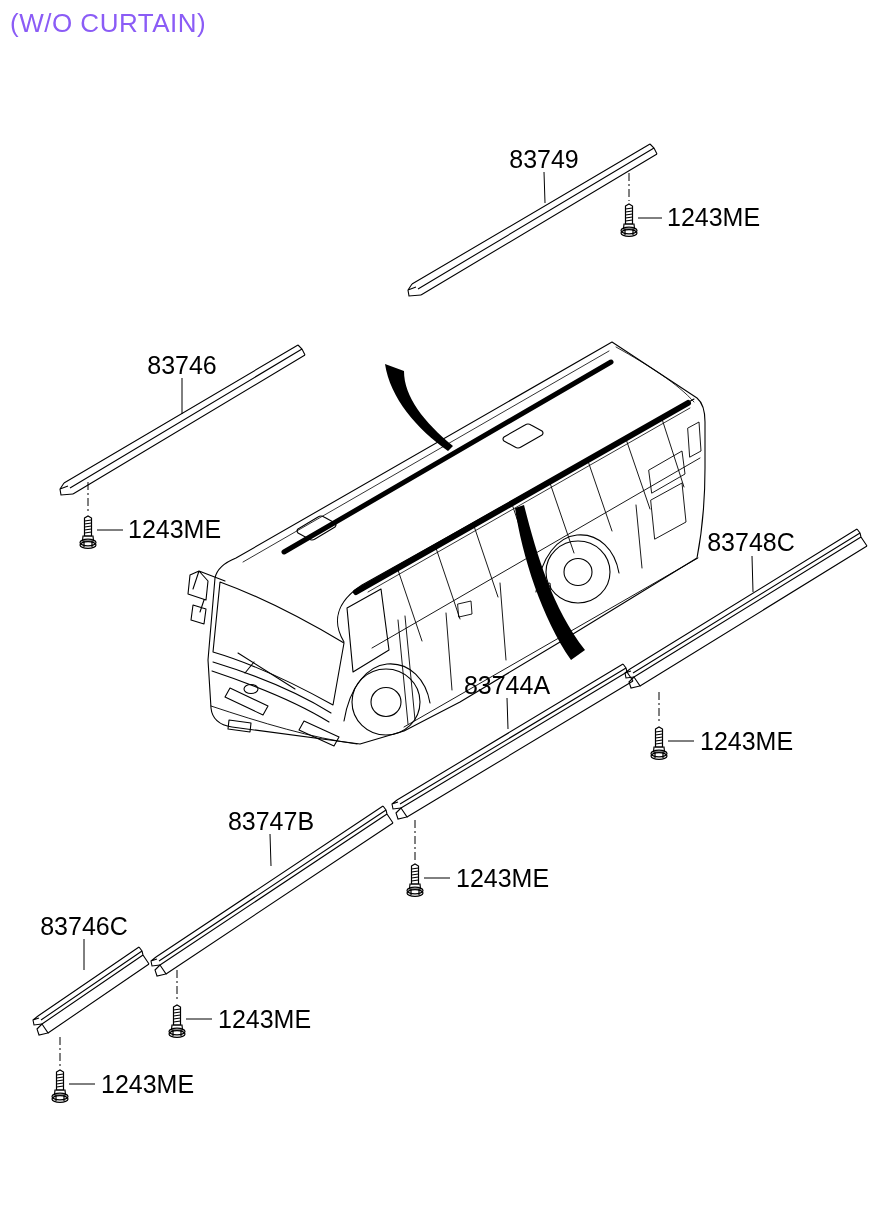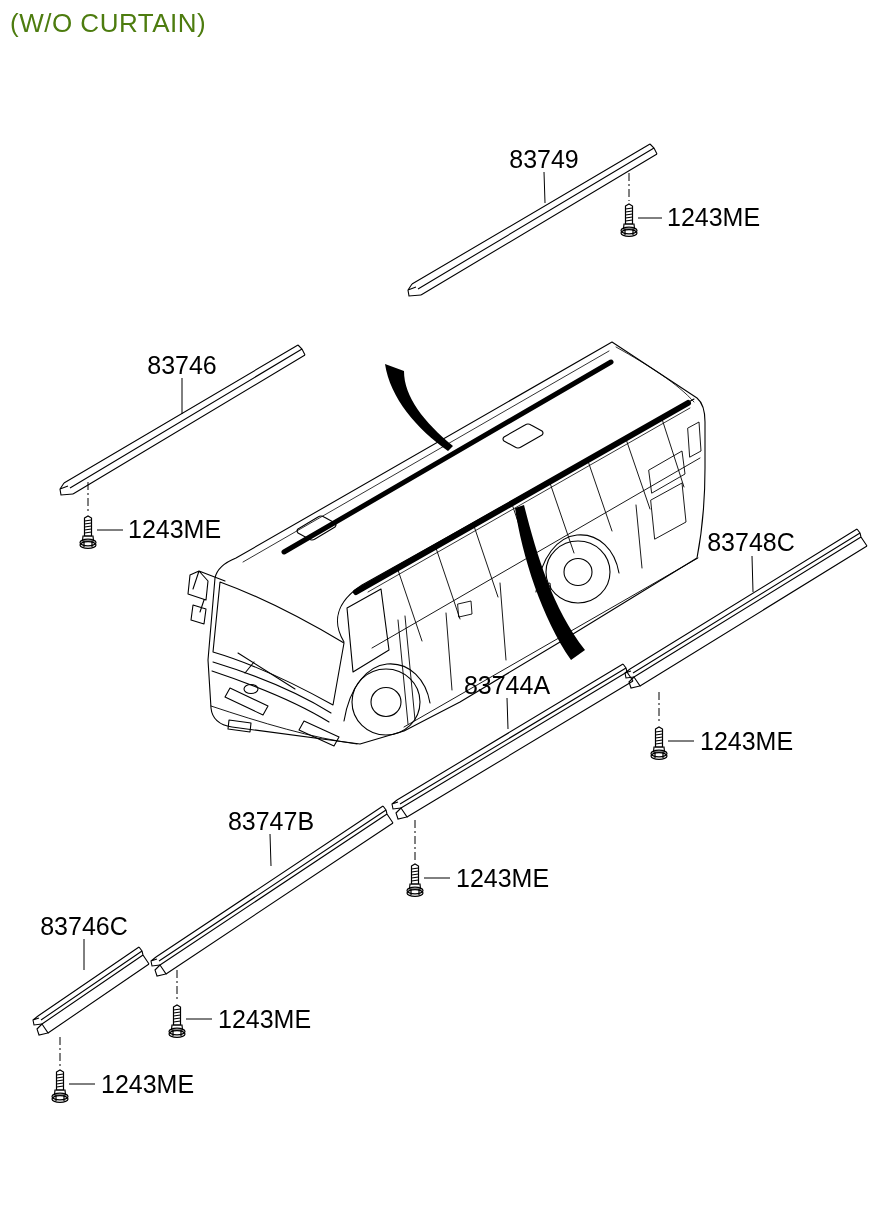--- a/index.html
+++ b/index.html
@@ -1,18 +1,18 @@
 <!DOCTYPE html>
 <html><head>
 <meta charset="utf-8">
 <style>
   html,body{margin:0;padding:0;background:#ffffff;}
   .page{position:relative;width:886px;height:1211px;background:#fff;overflow:hidden;
         font-family:"Liberation Sans", sans-serif;}
-  .title{position:absolute;left:10px;top:8px;font-size:26px;color:#4d7c0f;letter-spacing:0.5px;}
+  .title{position:absolute;left:10px;top:8px;font-size:26px;color:#8b5cf6;letter-spacing:0.5px;}
   svg text{font-family:"Liberation Sans", sans-serif;fill:#000;}
   .part-num{font-size:25px;cursor:pointer;}
   .fast-num{font-size:25px;}
 </style>
 </head>
 <body>
 
 <div class="page">
   <div class="title">(W/O CURTAIN)</div>
 

